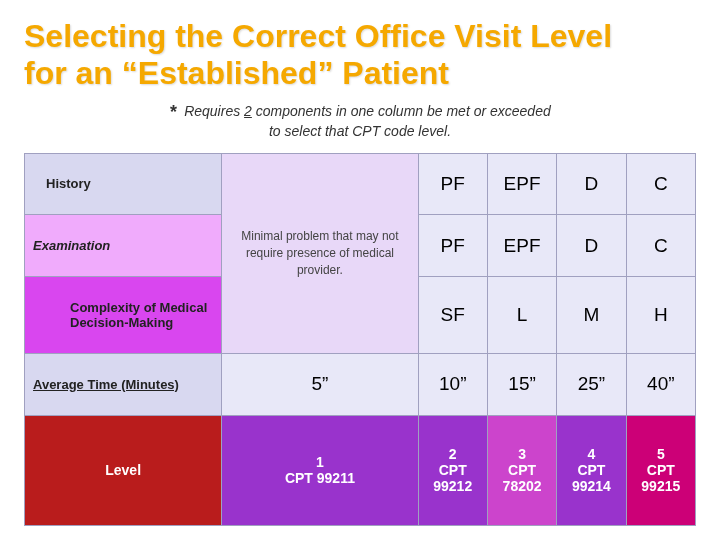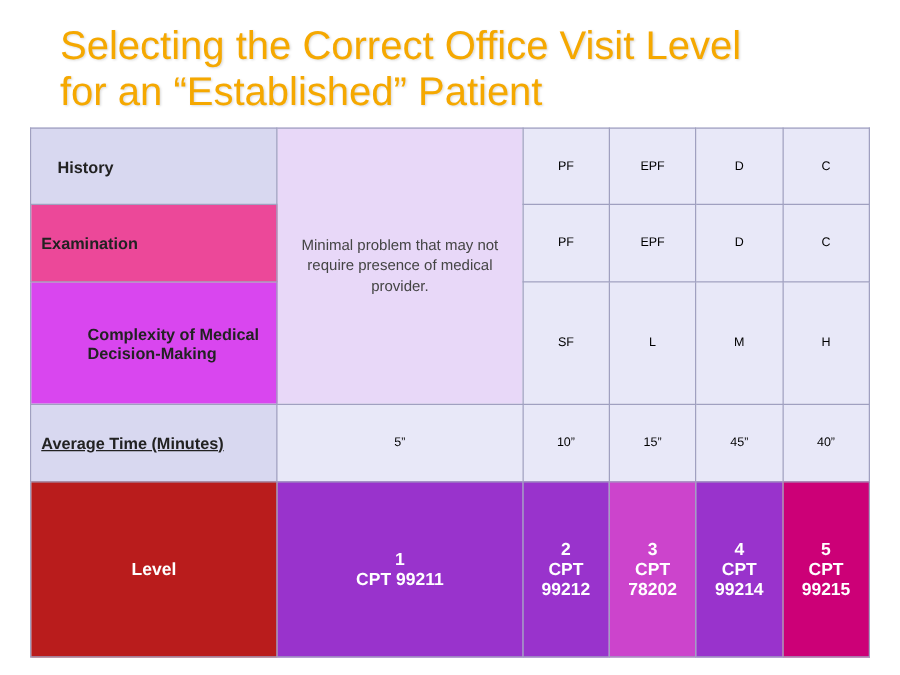--- a/index.html
+++ b/index.html
@@ -16,25 +16,24 @@
       height: 540px;
       background: #ffffff;
       padding: 18px 24px 14px 24px;
       display: flex;
       flex-direction: column;
     }
 
     .title {
       color: #f5a800;
       font-size: 32px;
-      font-weight: normal;
+      font-weight: bold;
       line-height: 1.15;
       margin-bottom: 10px;
       text-shadow: 1px 1px 2px rgba(0,0,0,0.15);
-      margin-left: 24px;
     }
 
     .subtitle {
       font-size: 14px;
       color: #333;
       text-align: center;
       margin-bottom: 14px;
       font-style: italic;
     }
 
@@ -51,21 +50,21 @@
 
     table {
       width: 100%;
       border-collapse: collapse;
       flex: 1;
     }
 
     td, th {
       border: 1px solid #a0a0c0;
       padding: 5px 8px;
-      font-size: 10px;
+      font-size: 19px;
       vertical-align: middle;
     }
 
     
     tr.row-history td {
       background: #e8d8f8;
     }
 
     
     tr.row-examination td {
@@ -117,21 +116,21 @@
 
     tr.row-history td.label-cell,
     tr.row-examination td.label-cell,
     tr.row-complexity td.label-cell,
     tr.row-avgtime td.label-cell {
       background: #d8d8f0;
     }
 
     
     tr.row-history td:nth-child(1) { background: #d8d8f0; padding-left: 21px; }
-    tr.row-examination td:nth-child(1) { background: #ec4899; }
+    tr.row-examination td:nth-child(1) { background: #f0abfc; font-style: italic; }
     tr.row-complexity td:nth-child(1) { background: #d946ef; padding-left: 45px; }
     tr.row-avgtime td:nth-child(1) { background: #d8d8f0; text-decoration: underline; }
 
     
     .merged-minimal {
       background: #e8d8f8 !important;
       font-size: 12px;
       color: #444;
       text-align: center;
       font-weight: normal !important;
@@ -158,20 +157,24 @@
 </head>
 <body>
 
 <div class="slide">
 
   <div class="title">
     <span>Selecting the Correct Office Visit Level</span><br>
     <span>for an “Established” Patient</span>
   </div>
 
+  <div class="subtitle">
+    <span class="asterisk">*</span>
+    Requires <u>2</u> components in one column be met or exceeded<br>to select that CPT code level.
+  </div>
 
   <table>
     <tbody>
 
       <tr class="row-history">
         <td class="label-cell">History</td>
         <td class="merged-minimal" rowspan="3">Minimal problem that may not require presence of medical provider.</td>
         <td class="data-cell">PF</td>
         <td class="data-cell">EPF</td>
         <td class="data-cell">D</td>
@@ -192,21 +195,21 @@
         <td class="data-cell">L</td>
         <td class="data-cell">M</td>
         <td class="data-cell">H</td>
       </tr>
 
       <tr class="row-avgtime">
         <td class="label-cell">Average Time (Minutes)</td>
         <td class="data-cell">5”</td>
         <td class="data-cell">10”</td>
         <td class="data-cell">15”</td>
-        <td class="data-cell">45”</td>
+        <td class="data-cell">25”</td>
         <td class="data-cell">40”</td>
       </tr>
 
       <tr class="row-level">
         <td class="level-label">Level</td>
         <td class="level-1">
           <span>1</span><br>
           <span>CPT 99211</span>
         </td>
         <td class="level-2">

